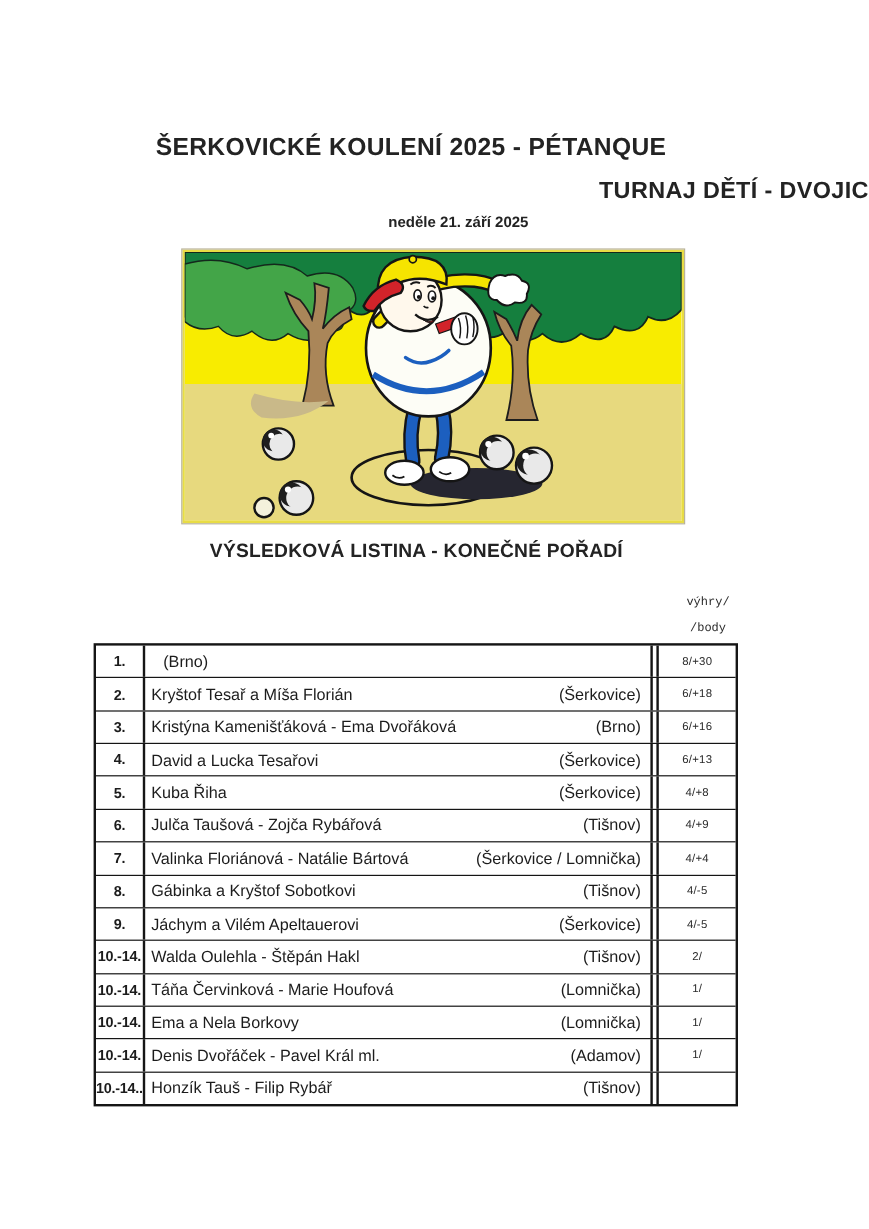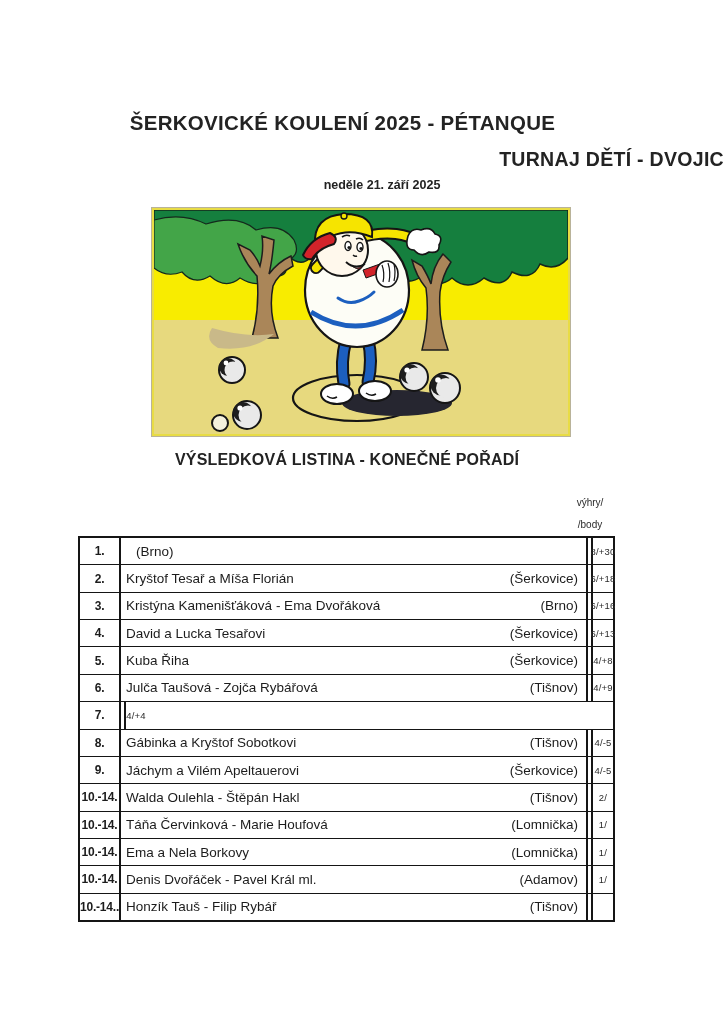--- a/index.html
+++ b/index.html
@@ -24,21 +24,21 @@
   .illustration-box{
     left:152px;top:208px;width:414px;height:224px;
     border:2px solid #e8dc45;outline:1px solid #b9b39a;
   }
   .section-heading{
     left:0;top:451px;width:694px;text-align:center;
     font-size:16px;font-weight:bold;letter-spacing:.2px;color:#232323;
   }
   .score-header{
     left:560px;top:497px;width:60px;text-align:center;
-    font-size:10px;color:#2a2a2a;line-height:11px;
+    font-size:10px;color:#2a2a2a;line-height:11px;font-family:Liberation Mono, monospace;
   }
   .score-header .line2{margin-top:11px;}
   .results-table{
     left:78px;top:536px;width:537px;height:386px;
     border:2px solid #151515;box-sizing:border-box;
     display:flex;flex-direction:column;
   }
   .t-row{
     flex:1;display:flex;align-items:stretch;
     border-bottom:1.5px solid #151515;min-height:0;
@@ -50,21 +50,21 @@
     font-weight:bold;font-size:12px;letter-spacing:-0.2px;white-space:nowrap;
     overflow:hidden;padding:0 1px;
   }
   .names-cell{
     flex:1;border-right:2px solid #151515;
     padding:0 8px 0 5px;justify-content:space-between;
     font-size:13.5px;white-space:nowrap;overflow:hidden;
   }
   .gap-cell{width:3px;}
   .score-cell{
-    width:22px;border-left:2px solid #151515;justify-content:center;
+    width:66px;border-left:2px solid #151515;justify-content:center;
     font-size:9.5px;color:#2a2a2a;letter-spacing:.2px;
   }
   .club{padding-left:10px;}
 </style>
 </head>
 <body>
 
 <div class="abs page-title">ŠERKOVICKÉ KOULENÍ 2025 - PÉTANQUE</div>
 <div class="abs page-subtitle">TURNAJ DĚTÍ - DVOJIC</div>
 <div class="abs page-date">neděle 21. září 2025</div>
@@ -222,20 +222,24 @@
     <div class="cell names-cell">
       <span class="names">Julča Taušová - Zojča Rybářová</span>
       <span class="club">(Tišnov)</span>
     </div>
     <div class="cell gap-cell"></div>
     <div class="cell score-cell">4/+9</div>
   </div>
 
   <div class="t-row">
     <div class="cell rank-cell">7.</div>
+    <div class="cell names-cell">
+      <span class="names">Valinka Floriánová - Natálie Bártová</span>
+      <span class="club">(Šerkovice / Lomnička)</span>
+    </div>
     <div class="cell gap-cell"></div>
     <div class="cell score-cell">4/+4</div>
   </div>
 
   <div class="t-row">
     <div class="cell rank-cell">8.</div>
     <div class="cell names-cell">
       <span class="names">Gábinka a Kryštof Sobotkovi</span>
       <span class="club">(Tišnov)</span>
     </div>

